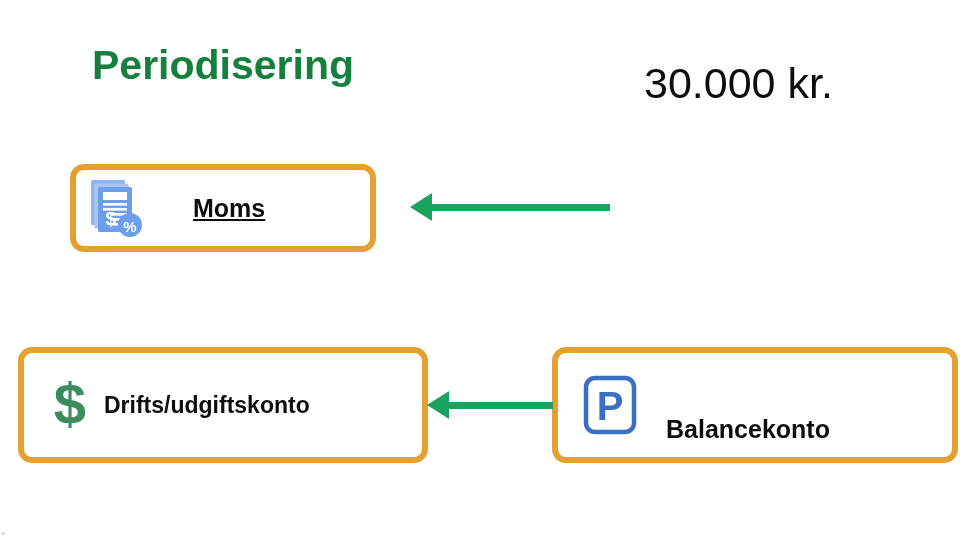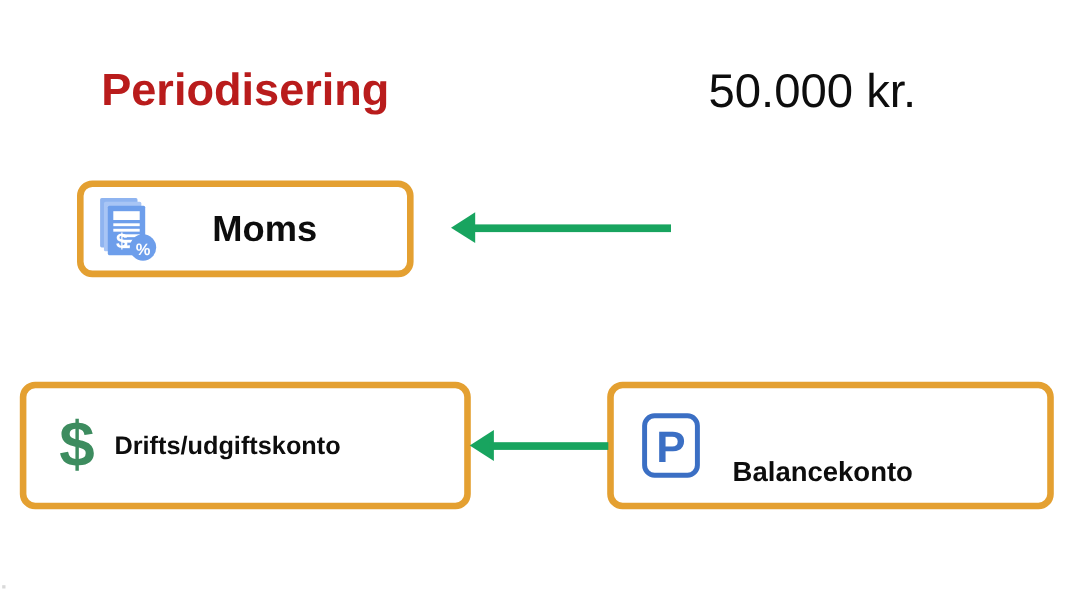--- a/index.html
+++ b/index.html
@@ -15,24 +15,24 @@
     width: 978px;
     height: 542px;
     background: #ffffff;
     overflow: hidden;
   }
 
   
   .page-title {
     position: absolute;
     left: 92px;
-    top: 59px;
+    top: 43px;
     font-size: 41px;
     font-weight: bold;
-    color: #b91c1c;
+    color: #15803d;
     letter-spacing: 0px;
     white-space: nowrap;
     line-height: 1.1;
   }
 
   
   .amount {
     position: absolute;
     left: 644px;
     top: 60px;
@@ -71,22 +71,23 @@
     width: 406px;
     height: 116px;
   }
 
   .node-label {
     font-weight: bold;
     color: #0d0d0d;
     white-space: nowrap;
   }
   .box-moms .node-label {
-    font-size: 33px;
+    font-size: 25px;
     margin-left: 47px;
+    text-decoration: underline;
   }
   .box-drifts .node-label {
     font-size: 23px;
     margin-left: 10px;
   }
   .box-balance .node-label {
     font-size: 25px;
     margin-left: 28px;
     margin-top: 48px;
   }
@@ -168,21 +169,21 @@
     background: #d9d9d9;
   }
 </style>
 </head>
 <body>
 
 <div id="canvas">
 
   <div class="page-title">Periodisering</div>
 
-  <div class="amount">50.000 kr.</div>
+  <div class="amount">30.000 kr.</div>
 
   <div class="node-box box-moms">
     <span class="icon-slot icon-tax">
       <svg viewBox="0 0 58 62" width="58" height="62" aria-hidden="true">
 
         <rect x="3" y="3" width="34" height="45" rx="1.5" fill="#8fb4f0"></rect>
 
         <rect x="6.5" y="6.5" width="34" height="45" rx="1.5" fill="#a8c5f5"></rect>
 
         <rect x="10" y="10" width="34" height="45" rx="1.5" fill="#6d9eeb"></rect>

